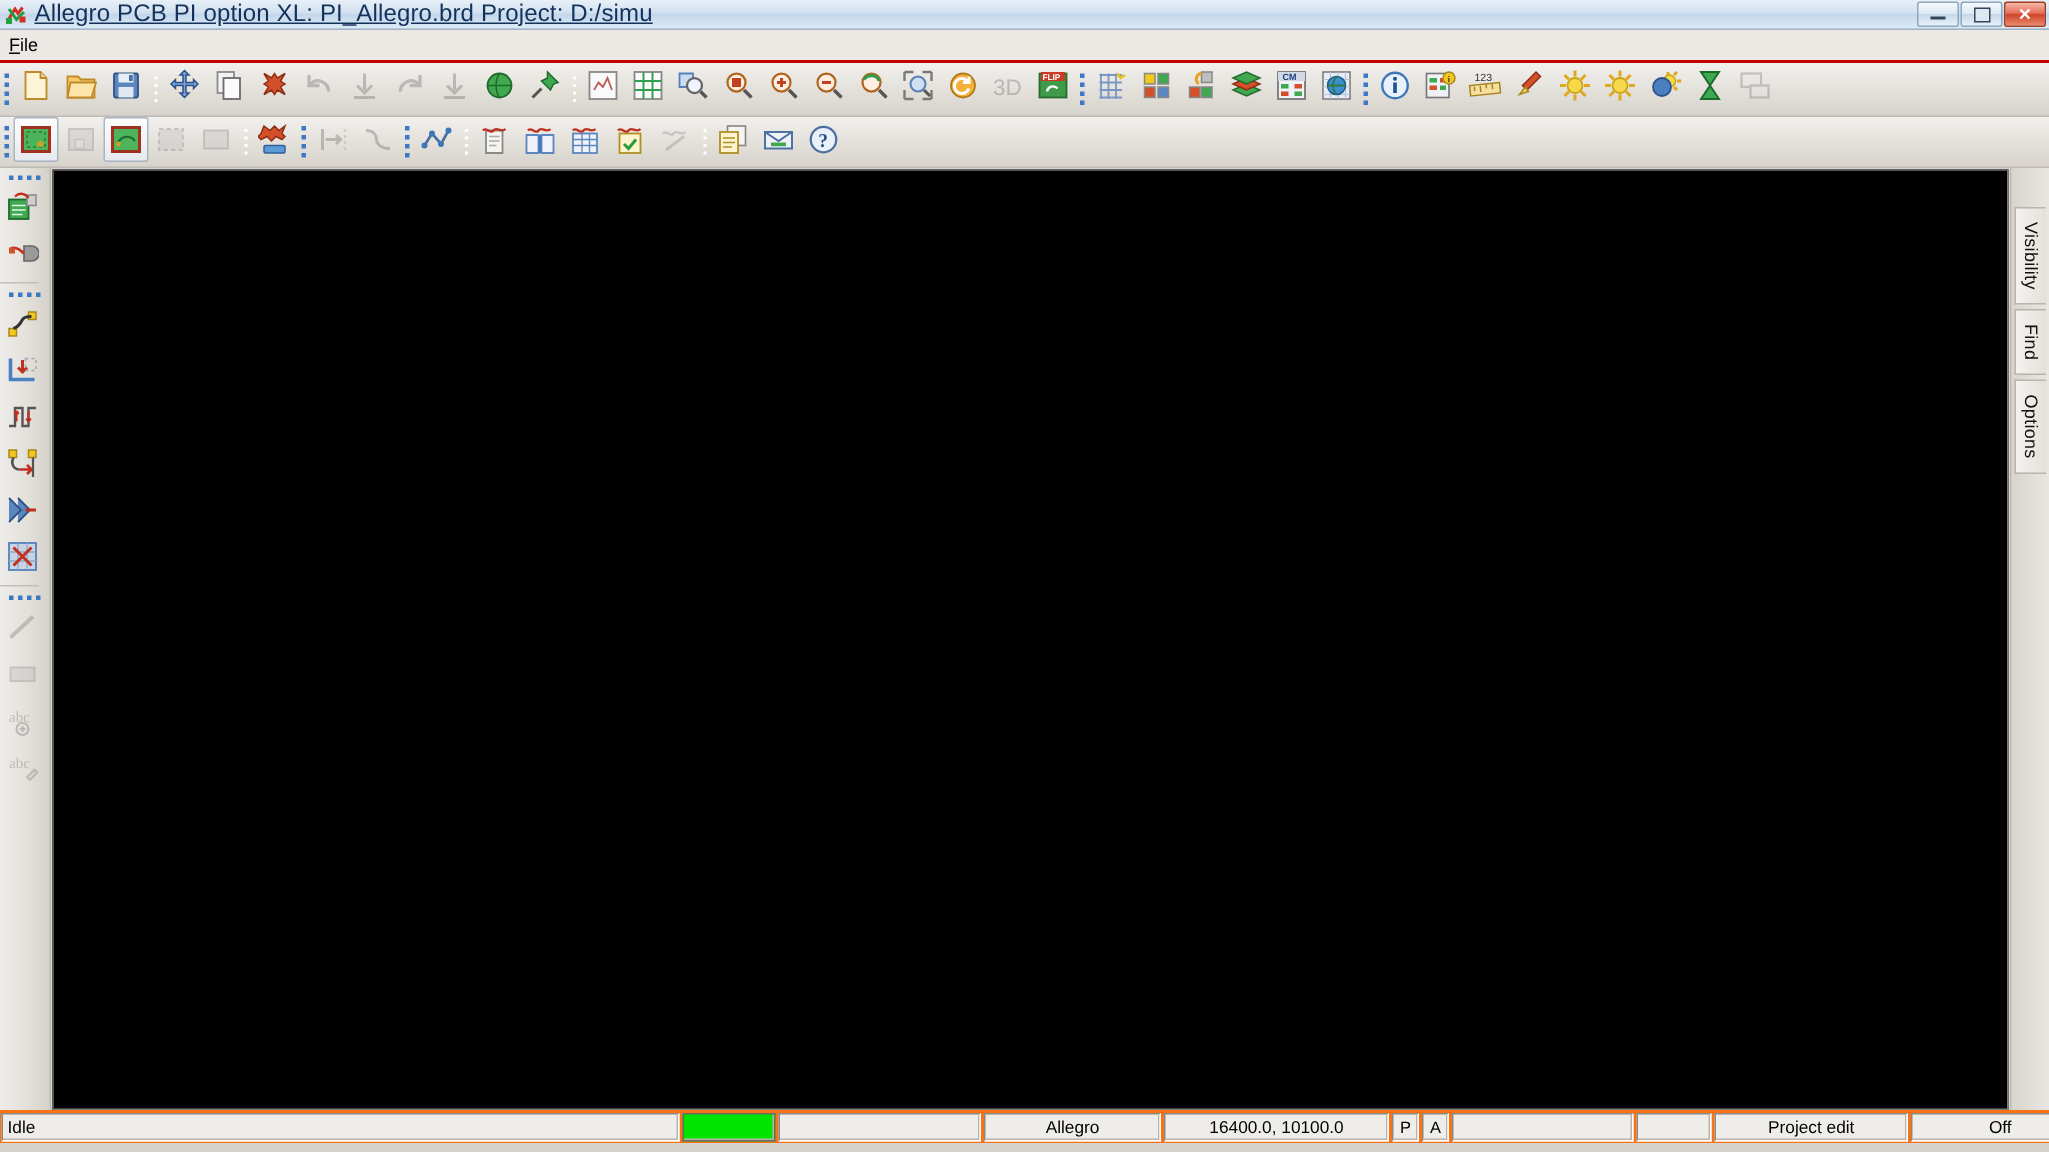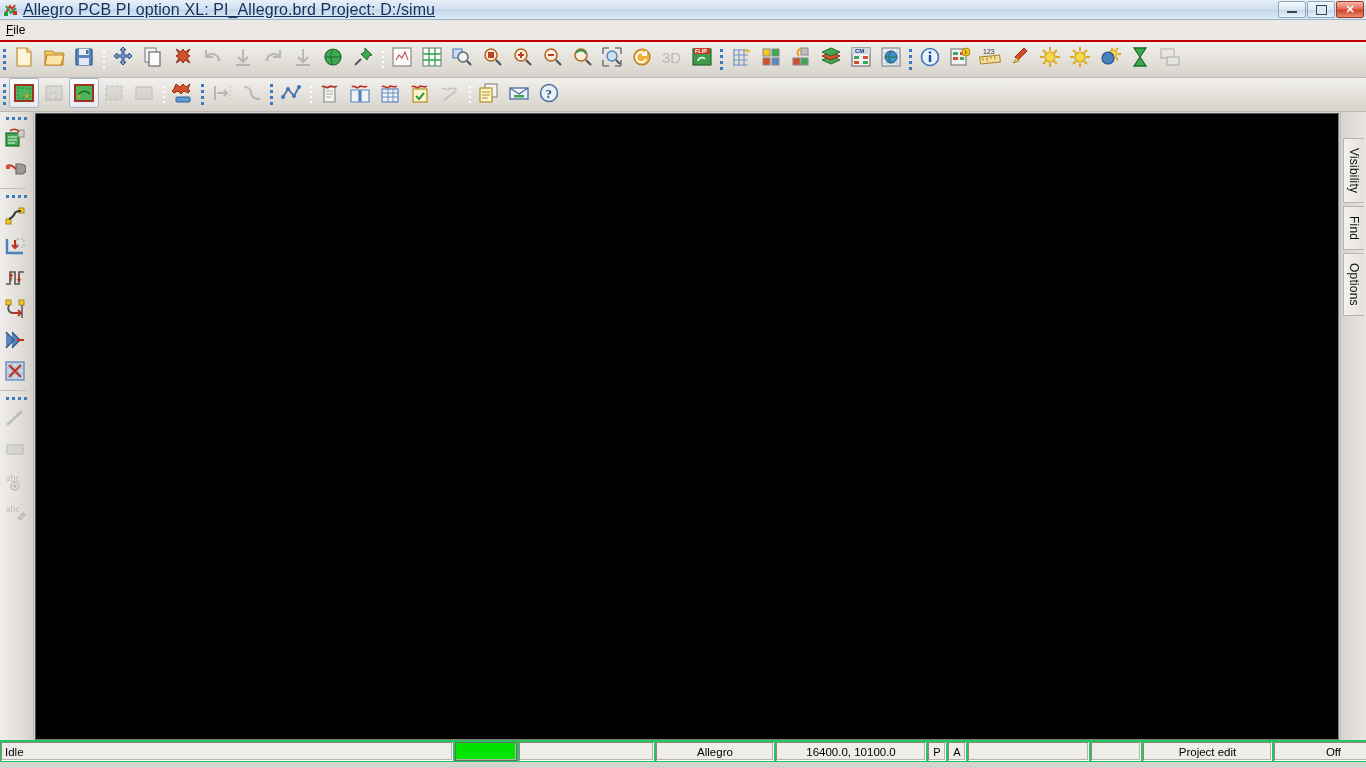--- a/index.html
+++ b/index.html
@@ -96,21 +96,21 @@
     writing-mode:vertical-rl; text-orientation:mixed;
     padding:9px 3px; font-size:12px; color:#111;
     background:linear-gradient(90deg,#f4f2ef,#e4e1db);
     border:1px solid #b9b5ae; border-right:none;
     margin-bottom:3px; letter-spacing:.2px;
   }
 
   
   .statusbar{
     height:22px; width:100%; display:flex; align-items:stretch;
-    background:#22c55e; padding:2px 1px 1px 1px; gap:2px;
+    background:#f97316; padding:2px 1px 1px 1px; gap:2px;
   }
   .sfield{
     background:#efedea;
     border:1px solid #fff; border-top-color:#8c8880; border-left-color:#8c8880;
     box-shadow:inset -1px -1px 0 #b8b4ad;
     display:flex;align-items:center;justify-content:center;
     font-size:11.5px; color:#000; overflow:hidden; white-space:nowrap;
   }
   .sfield.left{ justify-content:flex-start; padding-left:3px;}
   .s-status{ flex:0 0 452px; }

